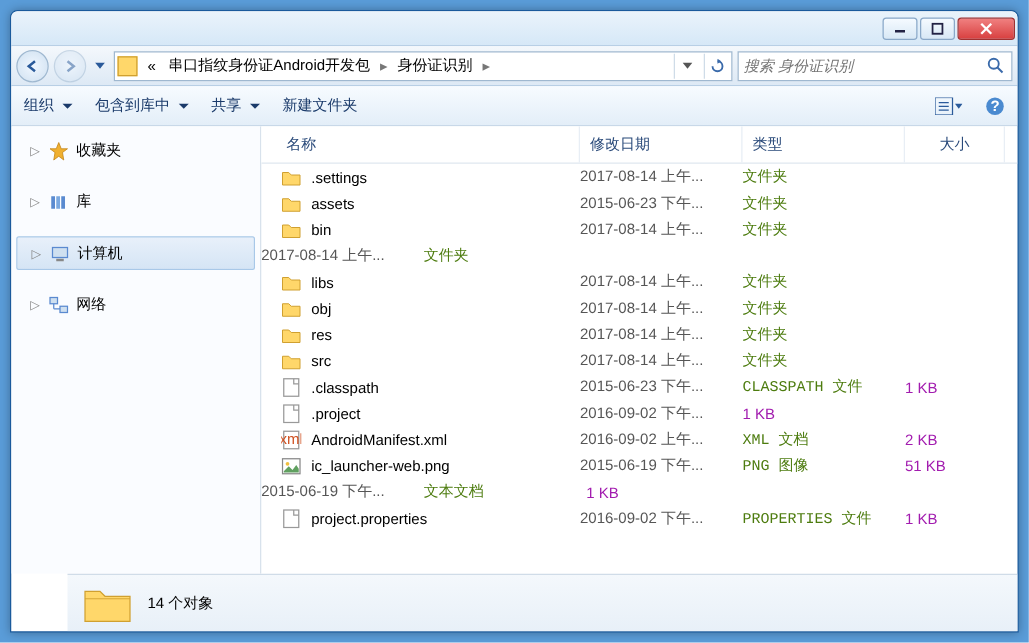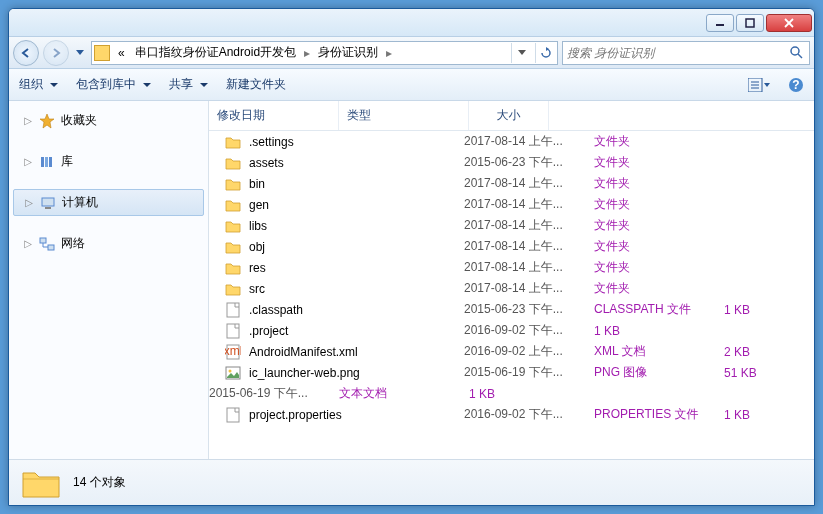--- a/index.html
+++ b/index.html
@@ -12,21 +12,21 @@
   .navbar { height: 32px; background: linear-gradient(#f4f8fc,#dde9f5); display: flex; align-items: center; padding: 2px 4px; gap: 4px; border-bottom: 1px solid #b8cfe5; }
   .nav-arrow { width: 26px; height: 26px; border-radius: 50%; border: 1px solid #9fb8d0; background: radial-gradient(#f0f7ff,#cfe0f0); display: flex; align-items: center; justify-content: center; cursor: pointer; }
   .nav-arrow.fwd { opacity: 0.5; }
   .nav-down { width: 14px; height: 20px; display: flex; align-items: center; justify-content: center; cursor: pointer; }
   .addressbar { flex: 1; height: 24px; border: 1px solid #9fb8d0; background: #fff; display: flex; align-items: center; padding: 0 2px; gap: 4px; }
   .addr-icon { width: 16px; height: 16px; background: #ffd76a; border: 1px solid #d0a030; }
   .breadcrumb { display: flex; align-items: center; gap: 2px; flex: 1; overflow: hidden; white-space: nowrap; }
   .crumb { padding: 2px 4px; cursor: pointer; }
   .crumb-sep { color: #777; padding: 0 2px; }
   .addr-btn { width: 20px; height: 20px; display: flex; align-items: center; justify-content: center; border-left: 1px solid #cfdce8; cursor: pointer; }
-  .searchbox { width: 248px; height: 24px; border: 1px solid #9fb8d0; background: #fff; display: flex; align-items: center; padding: 0 4px; }
+  .searchbox { width: 220px; height: 24px; border: 1px solid #9fb8d0; background: #fff; display: flex; align-items: center; padding: 0 4px; }
   .searchbox input { border: none; outline: none; flex: 1; font-style: italic; color: #888; background: transparent; }
   .search-icon { width: 16px; height: 16px; }
   .toolbar { height: 32px; background: linear-gradient(#f7fbff,#e3eef8); display: flex; align-items: center; padding: 0 8px; gap: 14px; border-bottom: 1px solid #c8d8e8; color: #1a3a6a; }
   .tool-item { display: flex; align-items: center; gap: 4px; cursor: pointer; padding: 4px 2px; }
   .tool-drop::after { content: ""; border: 4px solid transparent; border-top-color: #1a3a6a; margin-left: 3px; margin-top: 4px; }
   .spacer { flex: 1; }
   .content { flex: 1; display: flex; overflow: hidden; }
   .sidebar { width: 200px; border-right: 1px solid #d8e2ec; padding: 6px 0; background: #fafcff; }
   .tree-item { display: flex; align-items: center; gap: 6px; padding: 5px 8px 5px 14px; cursor: pointer; }
   .tree-item.selected { background: linear-gradient(#e8f0fa,#d5e5f5); border: 1px solid #a8c8e8; border-radius: 2px; margin: 0 4px; padding: 4px 4px 4px 10px; }
@@ -35,25 +35,25 @@
   .filelist { flex: 1; overflow: auto; }
   .list-header { display: flex; border-bottom: 1px solid #e0e8f0; background: #fff; position: sticky; top: 0; }
   .list-header > div { padding: 6px 8px; border-right: 1px solid #e8eef5; color: #2a4a7a; cursor: pointer; }
   .col-name { width: 255px; padding-left: 20px !important; }
   .col-date { width: 130px; }
   .col-type { width: 130px; }
   .col-size { width: 80px; text-align: center; }
   .row { display: flex; align-items: center; padding: 2px 0; cursor: pointer; }
   .cell-name { width: 255px; display: flex; align-items: center; gap: 8px; padding-left: 16px; }
   .cell-date { width: 130px; color: #555; }
-  .cell-type { width: 130px; color: #a21caf; }
+  .cell-type { width: 130px; color: #4d7c0f; font-family: Liberation Mono, monospace; }
   .cell-size { width: 80px; text-align: left; color: #a21caf; padding-right: 8px; }
   .file-icon { width: 16px; height: 16px; flex-shrink: 0; }
   .folder-ico { fill: #ffd76a; stroke: #d0a030; }
-  .statusbar { height: 46px; border-top: 1px solid #d0dce8; background: linear-gradient(#f4f8fc,#e8f0f8); display: flex; align-items: center; padding: 4px 12px; gap: 12px; }
+  .statusbar { height: 46px; border-top: 1px solid #d0dce8; background: linear-gradient(#f4f8fc,#e8f0f8); display: flex; align-items: center; padding: 4px 12px; gap: 12px; margin-left: 45px; }
   .status-folder { width: 40px; height: 36px; }
 </style>
 </head>
 <body>
 
 <div class="window">
   <div class="titlebar">
     <div class="titlebar-btn">
         <svg width="10" height="10">
           <line x1="1" y1="7" x2="9" y2="7" stroke="#224" stroke-width="2"></line>
@@ -176,20 +176,21 @@
             <rect x="1" y="2" width="6" height="5" fill="#cfe0f0" stroke="#5a8ad0"></rect>
             <rect x="9" y="9" width="6" height="5" fill="#cfe0f0" stroke="#5a8ad0"></rect>
             <line x1="4" y1="7" x2="4" y2="11" stroke="#5a8ad0"></line>
             <line x1="4" y1="11" x2="9" y2="11" stroke="#5a8ad0"></line>
           </svg>
           <span>网络</span>
         </div>
       </div>
     <div class="filelist">
       <div class="list-header">
+        <div class="col-name">名称</div>
         <div class="col-date">修改日期</div>
         <div class="col-type">类型</div>
         <div class="col-size">大小</div>
       </div>
       <div id="rows">
           <div class="row">
             <div class="cell-name">
               <svg class="file-icon" viewBox="0 0 16 16">
                 <path class="folder-ico" d="M1 4 L1 14 L15 14 L15 6 L8 6 L6 4 Z" stroke-width="0.8"></path>
               </svg>
@@ -215,26 +216,20 @@
               <svg class="file-icon" viewBox="0 0 16 16">
                 <path class="folder-ico" d="M1 4 L1 14 L15 14 L15 6 L8 6 L6 4 Z" stroke-width="0.8"></path>
               </svg>
               <span>bin</span>
             </div>
             <div class="cell-date">2017-08-14 上午...</div>
             <div class="cell-type">文件夹</div>
             <div class="cell-size"></div>
           </div>
           <div class="row">
-            <div class="cell-name">
-              <svg class="file-icon" viewBox="0 0 16 16">
-                <path class="folder-ico" d="M1 4 L1 14 L15 14 L15 6 L8 6 L6 4 Z" stroke-width="0.8"></path>
-              </svg>
-              <span>gen</span>
-            </div>
             <div class="cell-date">2017-08-14 上午...</div>
             <div class="cell-type">文件夹</div>
             <div class="cell-size"></div>
           </div>
           <div class="row">
             <div class="cell-name">
               <svg class="file-icon" viewBox="0 0 16 16">
                 <path class="folder-ico" d="M1 4 L1 14 L15 14 L15 6 L8 6 L6 4 Z" stroke-width="0.8"></path>
               </svg>
               <span>libs</span>

